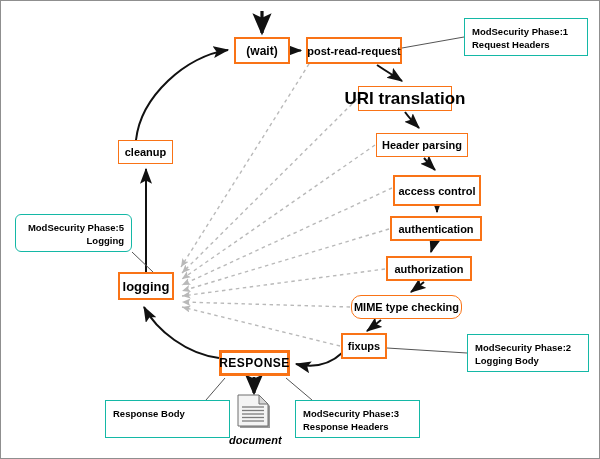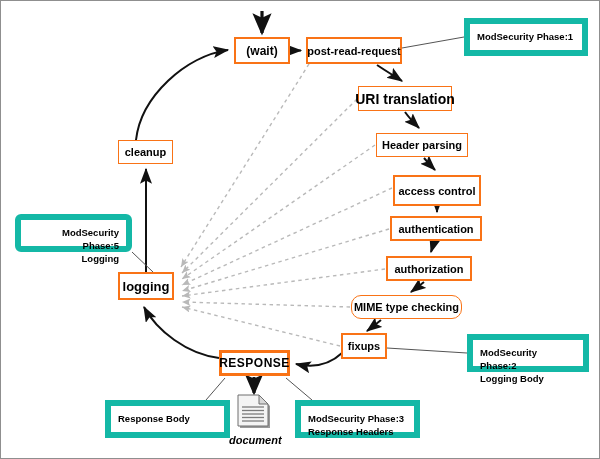--- a/index.html
+++ b/index.html
@@ -47,21 +47,21 @@
   }
   .node.heavy {
     border-width: 3px;
     font-weight: bold;
     letter-spacing: 0.5px;
   }
   .annot {
     position: absolute;
     box-sizing: border-box;
     background: #ffffff;
-    border: 6px solid #14b8a6;
+    border: 1px solid #14b8a6;
     color: #000000;
     font-size: 9.5px;
     font-weight: bold;
     line-height: 13px;
     padding: 6px 7px 5px 7px;
     z-index: 3;
     font-family: "Liberation Sans", sans-serif;
   }
   .annot.right-align { text-align: right; border-radius: 6px; }
   .doc-wrap {
@@ -173,21 +173,21 @@
       <line x1="131" y1="251" x2="152" y2="271"></line>
     </g>
   </svg>
 
   <div class="node bold" style="left:233px; top:36px;  width:56px;  height:27px; font-size:12px;">
       <span>(wait)</span>
     </div>
   <div class="node bold" style="left:305px; top:36px;  width:96px;  height:27px; font-size:11px;">
       <span>post-read-request</span>
     </div>
-  <div class="node thin" style="left:357px; top:85px;  width:94px;  height:25px; font-size:14px;">
+  <div class="node thin" style="left:357px; top:85px;  width:94px;  height:25px; font-size:17px;">
       <span>URI translation</span>
     </div>
   <div class="node thin" style="left:375px; top:132px; width:92px;  height:24px; font-size:11px;">
       <span>Header parsing</span>
     </div>
   <div class="node bold" style="left:392px; top:174px; width:88px;  height:31px; font-size:11px;">
       <span>access control</span>
     </div>
   <div class="node bold" style="left:389px; top:215px; width:92px;  height:25px; font-size:11px;">
       <span>authentication</span>
@@ -206,20 +206,21 @@
     </div>
   <div class="node bold" style="left:117px; top:271px; width:56px;  height:28px; font-size:13px;">
       <span>logging</span>
     </div>
   <div class="node thin" style="left:117px; top:139px; width:55px;  height:24px; font-size:11px;">
       <span>cleanup</span>
     </div>
 
   <div class="annot" style="left:463px; top:17px;  width:124px; height:38px;">
     <div>ModSecurity Phase:1</div>
+    <div>Request Headers</div>
   </div>
   <div class="annot" style="left:466px; top:333px; width:122px; height:38px;">
     <div>ModSecurity Phase:2</div>
     <div>Logging Body</div>
   </div>
   <div class="annot" style="left:294px; top:399px; width:125px; height:38px;">
     <div>ModSecurity Phase:3</div>
     <div>Response Headers</div>
   </div>
   <div class="annot" style="left:104px; top:399px; width:125px; height:38px;">

